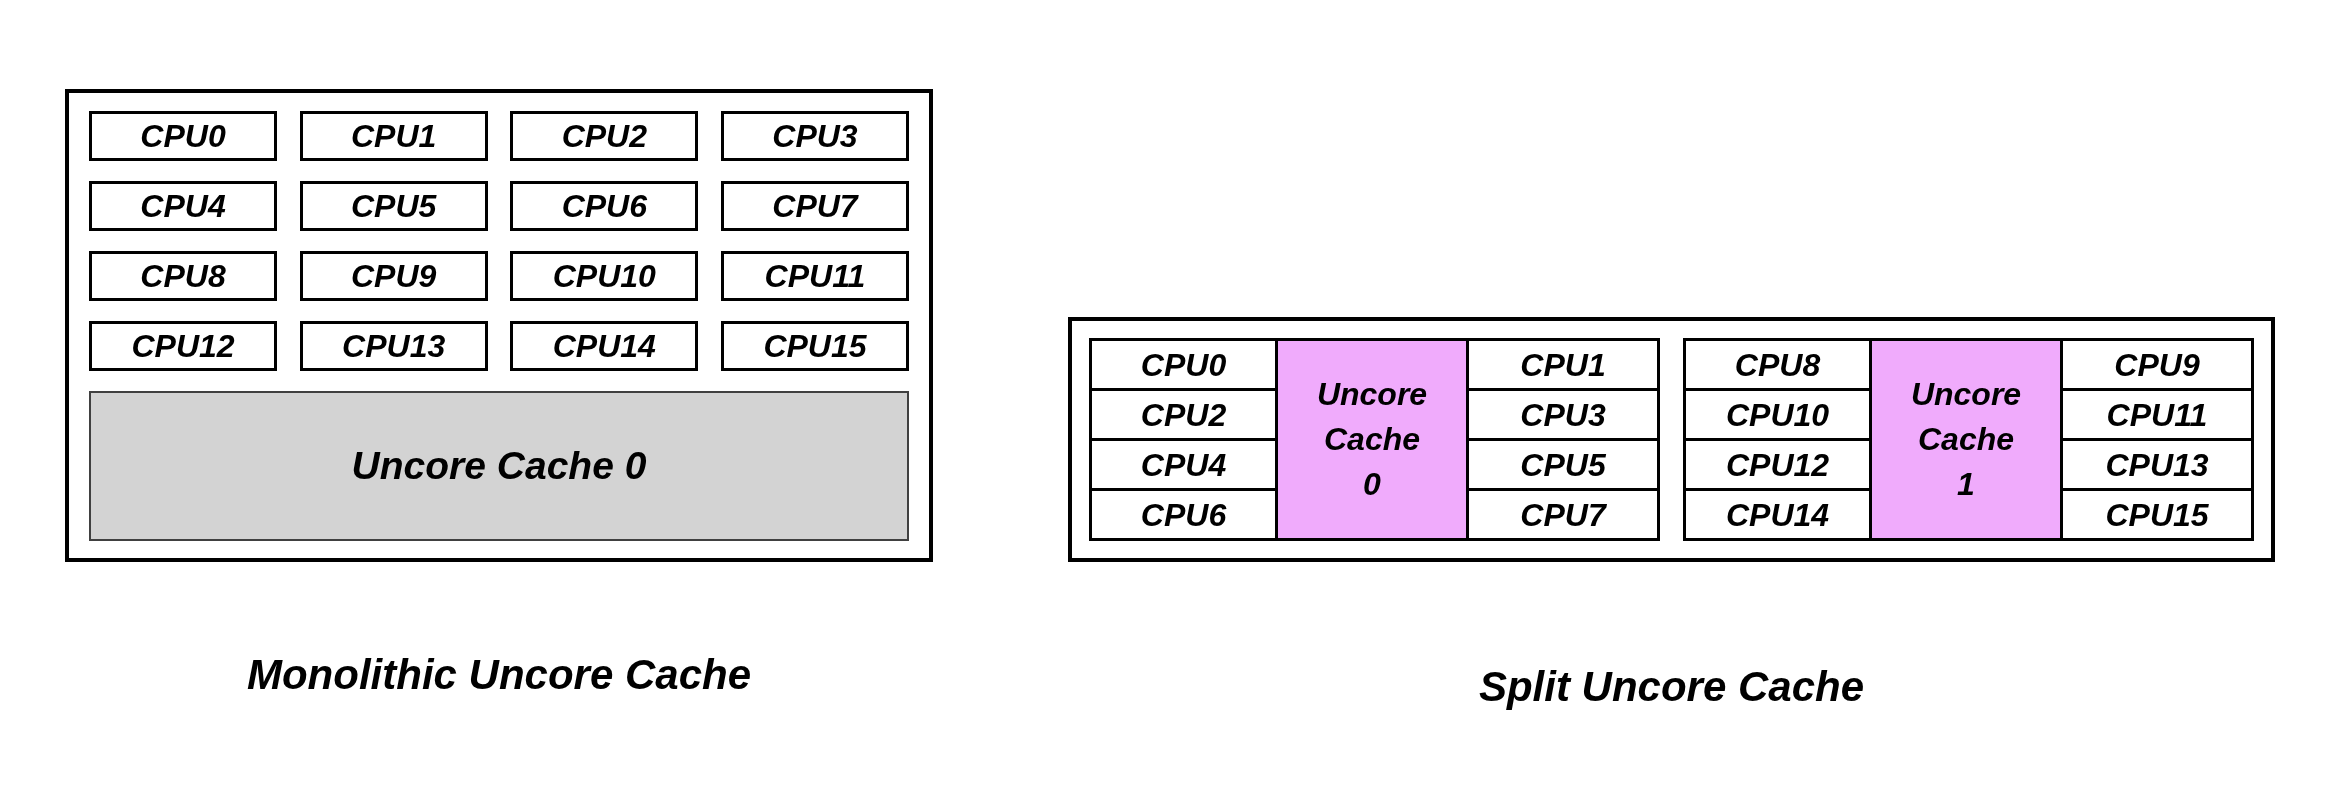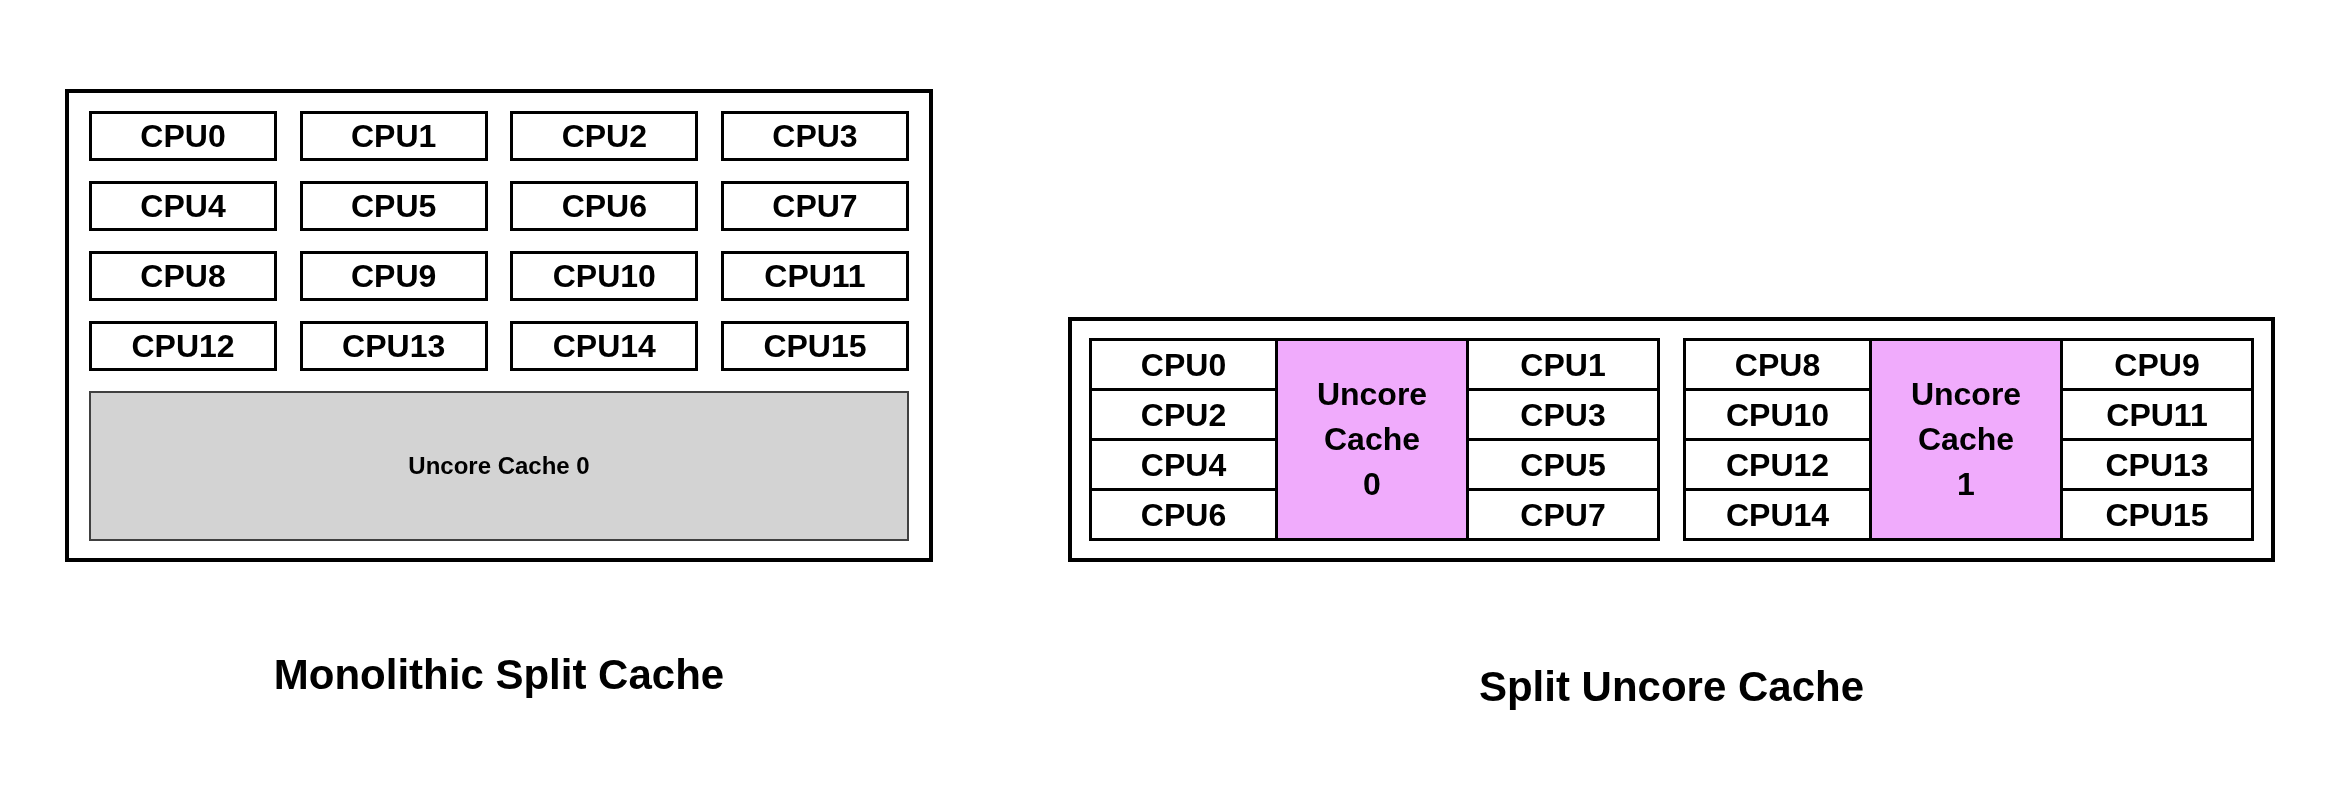--- a/index.html
+++ b/index.html
@@ -1,15 +1,15 @@
 <!DOCTYPE html>
 <html><head>
 <meta charset="utf-8">
 <style>
-  * { margin: 0; padding: 0; box-sizing: border-box; }
+  * { margin: 0; padding: 0; box-sizing: border-box; font-style: italic; }
   html, body { background: #ffffff; }
   body {
     position: relative;
     width: 2348px;
     height: 802px;
     overflow: hidden;
     font-family: "Liberation Sans", sans-serif;
     font-weight: bold;
     color: #000000;
   }
@@ -40,21 +40,21 @@
     line-height: 1;
   }
   .cache-wide {
     margin-top: 20px;
     height: 150px;
     background: #d3d3d3;
     border: 2px solid #404040;
     display: flex;
     align-items: center;
     justify-content: center;
-    font-size: 24px;
+    font-size: 39px;
   }
 
   
   .fig-split {
     position: absolute;
     left: 1068px; top: 317px;
     width: 1207px; height: 245px;
     border: 4px solid #000000;
     background: #ffffff;
     padding: 17px;
@@ -163,14 +163,14 @@
       <span>1</span>
     </div>
     <div class="split-cell rc0">CPU9</div>
     <div class="split-cell rc1">CPU11</div>
     <div class="split-cell rc2">CPU13</div>
     <div class="split-cell rc3">CPU15</div>
   </div>
 
 </div>
 
-<div class="fig-label label-mono">Monolithic Split Cache</div>
+<div class="fig-label label-mono">Monolithic Uncore Cache</div>
 <div class="fig-label label-split">Split Uncore Cache</div>
 
 </body></html>

